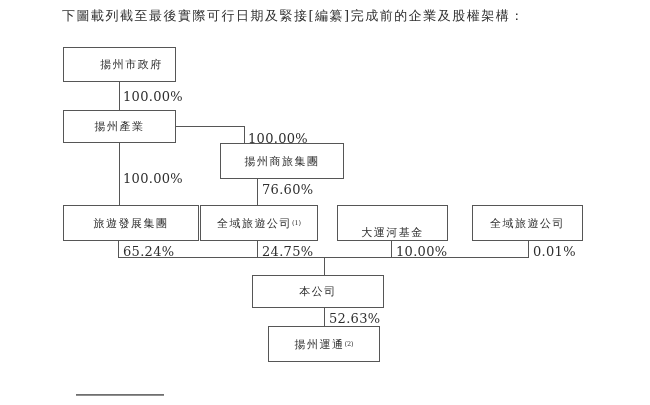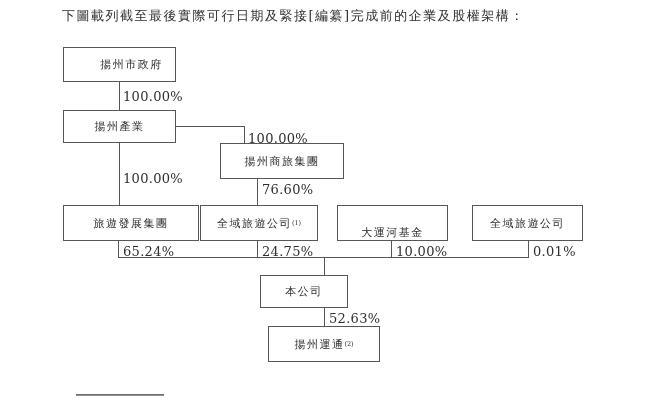--- a/index.html
+++ b/index.html
@@ -120,21 +120,21 @@
     </div>
 
     <div class="node" style="left:337px; top:205px; width:111px; height:36px;align-items:flex-end;">
       <span>大運河基金</span>
     </div>
 
     <div class="node" style="left:472px; top:205px; width:111px; height:36px;">
       <span>全域旅遊公司</span>
     </div>
 
-    <div class="node" style="left:260px; top:275px; width:88px; height:33px;">
+    <div class="node" style="left:252px; top:275px; width:132px; height:33px;">
       <span>本公司</span>
     </div>
 
     <div class="node" style="left:268px; top:326px; width:112px; height:36px;">
       <span>揚州運通</span>
         <sup>(2)</sup>
     </div>
 
   </div>
 

